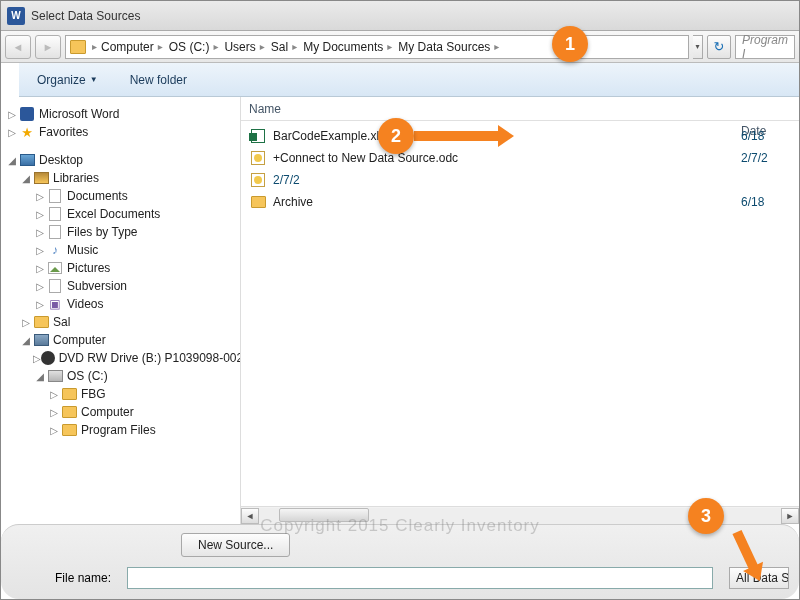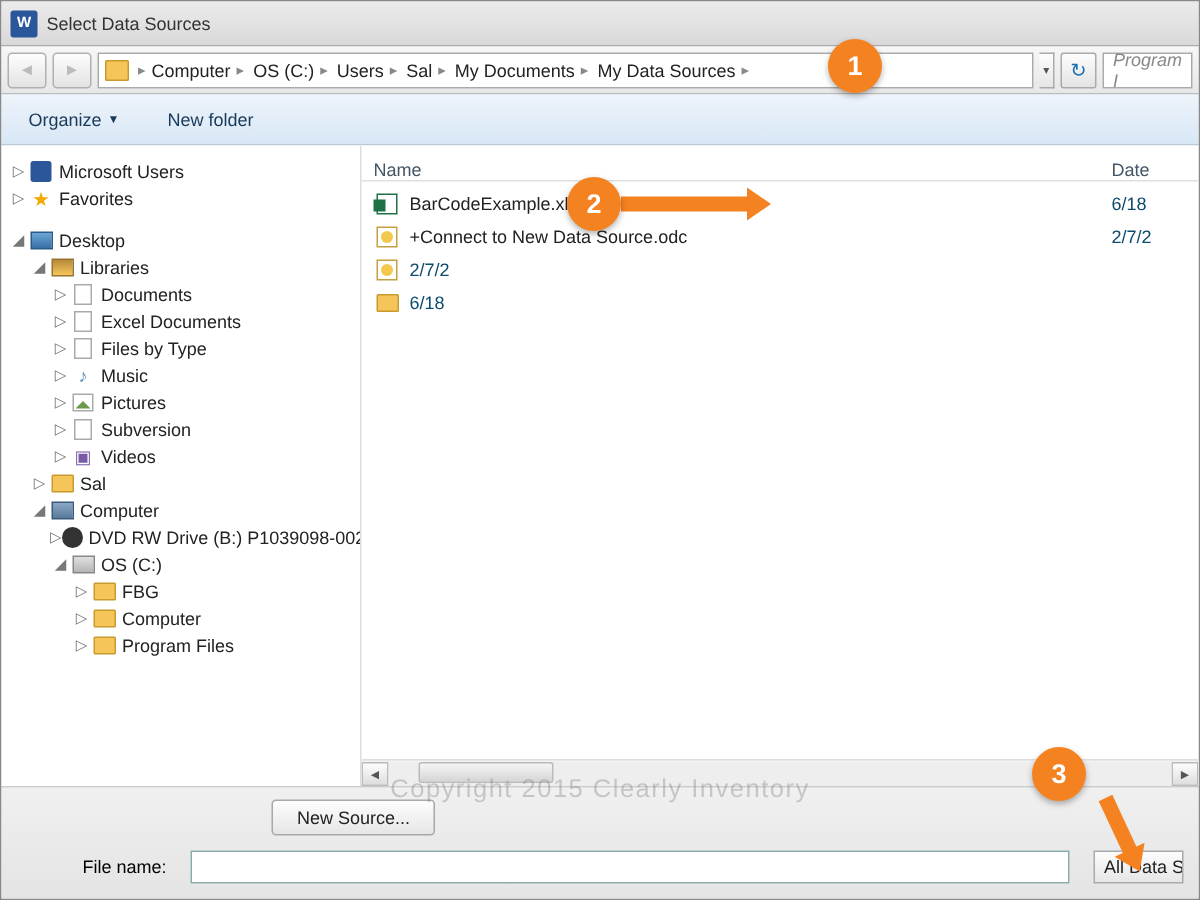--- a/index.html
+++ b/index.html
@@ -17,21 +17,21 @@
 .nav-btn { width:26px; height:24px; border:1px solid #b0b0b0; border-radius:3px; background:linear-gradient(#fdfdfd,#e3e3e3); display:flex; align-items:center; justify-content:center; font-size:11px; color:#555; cursor:pointer;}
 .nav-btn.disabled{ color:#bbb; }
 .addr { flex:1; height:24px; border:1px solid #aaa; background:#fff; display:flex; align-items:center; padding:0 4px; font-size:12px; gap:2px; overflow:hidden;}
 .addr .folder-ico { width:16px; height:14px; background:#f6c55a; border:1px solid #c99a2e; border-radius:1px; margin-right:4px;}
 .crumb { display:flex; align-items:center; cursor:pointer; color:#222; white-space:nowrap;}
 .crumb .sep { color:#888; margin:0 4px; font-size:10px;}
 .refresh-btn { width:24px; height:24px; border:1px solid #aaa; background:linear-gradient(#fdfdfd,#e3e3e3); display:flex; align-items:center; justify-content:center; color:#1a6fb5; font-size:13px; cursor:pointer; border-radius:2px;}
 .searchbox { width:60px; height:24px; border:1px solid #aaa; background:#fff; display:flex; align-items:center; padding:0 6px; font-size:12px; color:#888; font-style:italic;}
 
 
-.toolbar { height:34px; background: linear-gradient(#edf4fb,#d8e7f5); border-bottom:1px solid #b9c9d6; display:flex; align-items:center; padding: 0 10px; gap:16px;}
+.toolbar { height:34px; background: linear-gradient(#edf4fb,#d8e7f5); border-bottom:1px solid #b9c9d6; display:flex; align-items:center; padding: 0 10px; gap:16px;margin-left:18px;}
 .tool-item { font-size:12px; color:#1a3a5a; cursor:pointer; display:flex; align-items:center; gap:4px; padding:4px 8px; border-radius:2px;}
 .tool-item .caret{ font-size:8px; color:#1a3a5a;}
 
 
 .bodypane { flex:1; display:flex; overflow:hidden; background:#fff;}
 .sidebar { width:240px; border-right:1px solid #ddd; overflow-y:auto; padding:8px 4px; font-size:12px; color:#222;}
 .treeitem { display:flex; align-items:center; padding:2px 0 2px 0; cursor:pointer; white-space:nowrap;}
 .treeitem .twisty{ width:14px; text-align:center; color:#777; font-size:10px;}
 .treeitem .ticon{ width:16px; height:14px; margin-right:4px; display:inline-flex; align-items:center; justify-content:center;}
 .ico-folder{ background:#f6c55a; border:1px solid #c99a2e; border-radius:1px; width:15px; height:12px;}
@@ -43,39 +43,39 @@
 .ico-music{ color:#5a8ac5; font-size:12px;}
 .ico-pic{ background:#fff; border:1px solid #aaa; width:14px; height:12px; position:relative;}
 .ico-pic::after{content:""; position:absolute; bottom:1px; left:1px; width:0;height:0;border-left:5px solid transparent;border-right:5px solid transparent;border-bottom:5px solid #6a9a4a;}
 .ico-video{ color:#7a5aa5;}
 .ico-computer{ background:linear-gradient(#8aa8c5,#5a7a9a); width:15px; height:12px; border:1px solid #3a5a7a;}
 .ico-drive{ background:linear-gradient(#e0e0e0,#b5b5b5); width:15px; height:12px; border:1px solid #888;}
 .ico-dvd{ background:#333; width:14px; height:14px; border-radius:50%;}
 .indent1{ padding-left:14px;} .indent2{ padding-left:28px;} .indent3{ padding-left:42px;}
 
 .filepane { flex:1; display:flex; flex-direction:column; overflow:hidden;}
-.colhead { height:24px; border-bottom:1px solid #e0e0e0; display:flex; align-items:flex-end; font-size:12px; color:#456; padding:0 8px;}
+.colhead { height:24px; border-bottom:1px solid #e0e0e0; display:flex; align-items:center; font-size:12px; color:#456; padding:0 8px;}
 .colhead .cname{ flex:1; }
 .colhead .cdate{ width:50px; text-align:left;margin-top:44px;}
 .filelist { flex:1; overflow:auto; padding:4px 8px;}
 .filerow { display:flex; align-items:center; font-size:12px; padding:3px 0; cursor:pointer;}
 .filerow .ficon{ width:18px; height:16px; margin-right:6px; display:flex; align-items:center; justify-content:center;}
 .ico-xlsx{ width:14px;height:14px; background:#fff; border:1px solid #1e7145; position:relative;}
 .ico-xlsx::after{content:""; position:absolute; left:-3px; top:3px; width:8px; height:8px; background:#1e7145;}
 .ico-odc{ width:14px;height:14px; background:#fff; border:1px solid #c5a042; position:relative;}
 .ico-odc::after{content:"";position:absolute;left:2px;top:2px;width:8px;height:8px;background:#f2c94c;border-radius:50%;}
 .filerow .fname{ flex:1; color:#222;}
 .filerow .fdate{ width:50px; color:#0c4a6e;}
 .hscroll{ height:18px; border-top:1px solid #ddd; background:#f2f2f2; display:flex; align-items:center;}
 .hscroll .sbtn{ width:18px;height:16px;background:linear-gradient(#fdfdfd,#ddd);border:1px solid #bbb;display:flex;align-items:center;justify-content:center;font-size:9px;color:#555;}
 .hscroll .strack{ flex:1; height:16px; background:#eee; position:relative;}
 .hscroll .sthumb{ position:absolute; left:20px; width:90px; height:14px; top:0; background:linear-gradient(#f5f5f5,#d5d5d5); border:1px solid #bbb; border-radius:2px;}
 
 
-.bottom { background:linear-gradient(#f0f0f0,#e4e4e4); border-top:1px solid #ccc; padding:8px 10px 10px 10px;}
+.bottom { background:linear-gradient(#f0f0f0,#e4e4e4); border-top:1px solid #ccc; padding:8px 10px 10px 10px;border-radius:18px;}
 .newsrc-row{ display:flex; justify-content:flex-start; padding-left:170px; margin-bottom:10px;}
 .btn { height:24px; padding:0 16px; background:linear-gradient(#fdfdfd,#e6e6e6); border:1px solid #a8a8a8; border-radius:3px; font-size:12px; color:#222; cursor:pointer; display:inline-flex; align-items:center;}
 .filename-row{ display:flex; align-items:center; gap:16px;}
 .filename-row label{ font-size:12px; width:100px; text-align:right;}
 .filename-row .finput{ flex:1; height:22px; border:1px solid #8aa; background:#fff;}
 .filetype{ width:60px; height:22px; border:1px solid #aaa; background:linear-gradient(#fdfdfd,#e6e6e6); font-size:12px; display:flex; align-items:center; padding:0 6px; color:#222; overflow:hidden; white-space:nowrap;}
 
 
 .callout{ position:absolute; width:36px; height:36px; background:#f58220; border-radius:50%; color:#fff; font-size:18px; font-weight:bold; display:flex; align-items:center; justify-content:center; box-shadow:0 2px 4px rgba(0,0,0,0.3); z-index:10;}
 .arrow{ position:absolute; height:10px; background:#f58220; z-index:9;}
@@ -145,21 +145,21 @@
   </div>
 
   <div class="bodypane">
 
     <div class="sidebar">
       <div class="treeitem">
           <span class="twisty">▷</span>
           <span class="ticon">
             <span class="ico-word"></span>
           </span>
-          <span>Microsoft Users</span>
+          <span>Microsoft Word</span>
         </div>
       <div class="treeitem">
           <span class="twisty">▷</span>
           <span class="ticon ico-star">★</span>
           <span>Favorites</span>
         </div>
       <div style="height:10px"></div>
       <div class="treeitem">
           <span class="twisty">◢</span>
           <span class="ticon">
@@ -293,20 +293,21 @@
         <div class="filerow">
           <span class="ficon">
               <span class="ico-odc"></span>
             </span>
           <span class="fdate">2/7/2</span>
         </div>
         <div class="filerow">
           <span class="ficon">
               <span class="ico-folder"></span>
             </span>
+          <span class="fname">Archive</span>
           <span class="fdate">6/18</span>
         </div>
       </div>
       <div class="hscroll">
         <div class="sbtn">◄</div>
         <div class="strack">
             <div class="sthumb"></div>
           </div>
         <div class="sbtn">►</div>
       </div>

